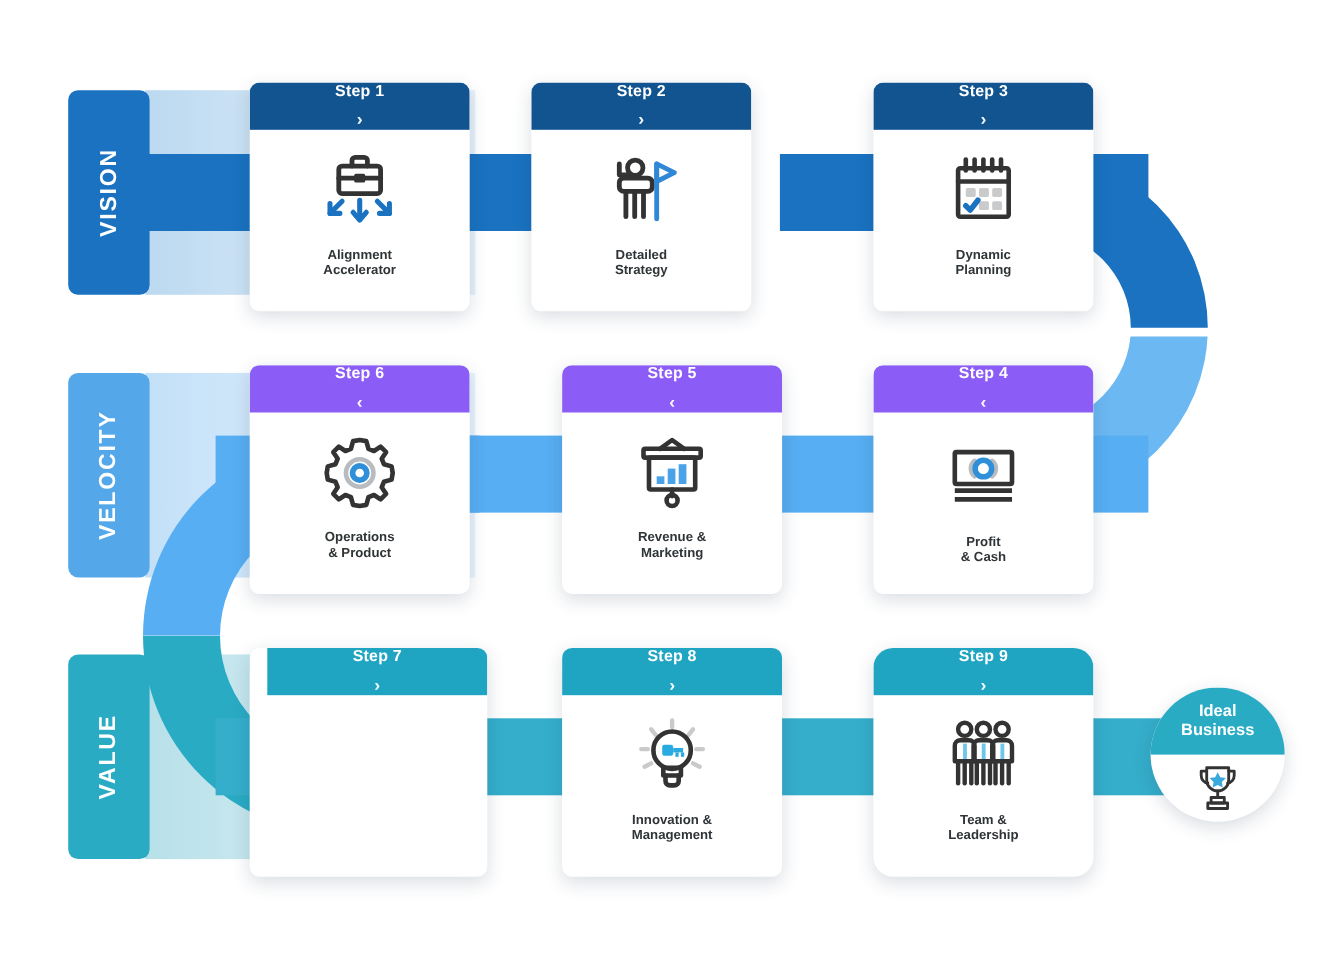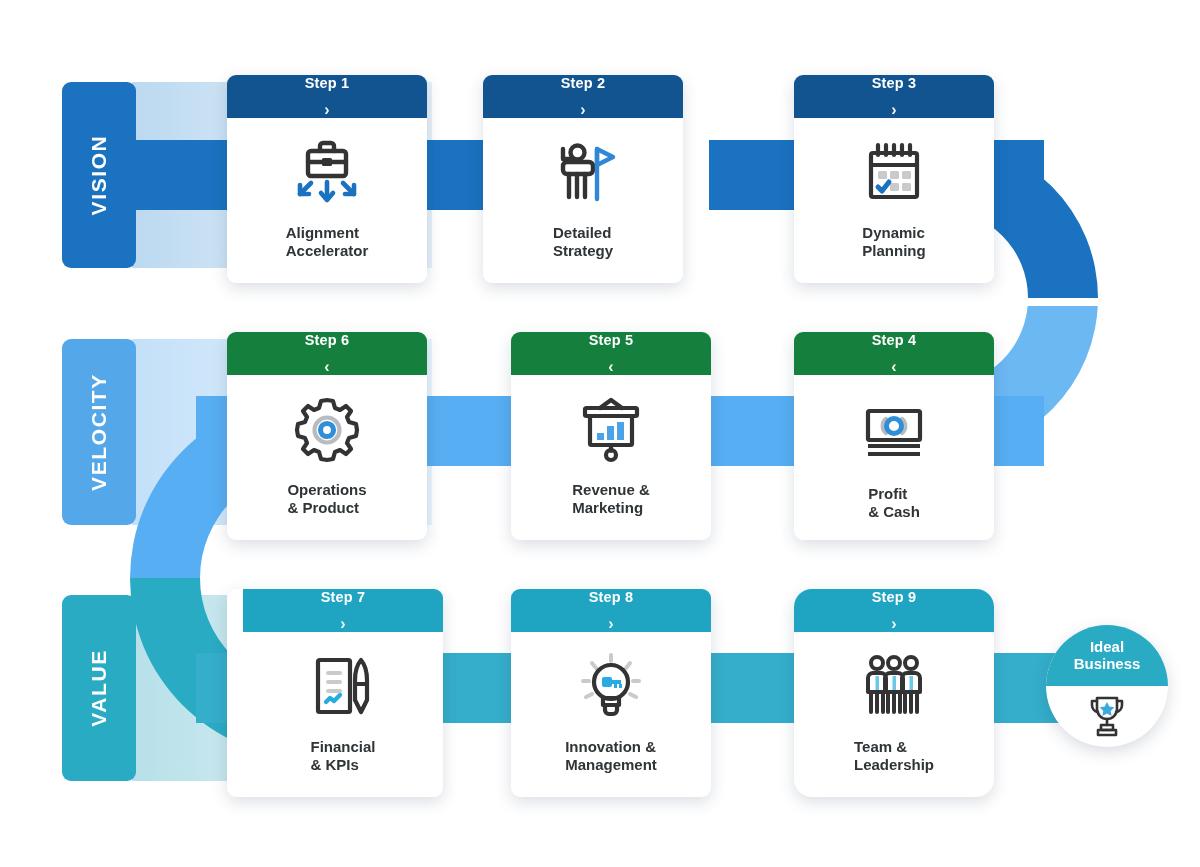--- a/index.html
+++ b/index.html
@@ -40,25 +40,25 @@
   
   .card{position:absolute;width:200px;border-radius:9px;background:#ffffff;
         box-shadow:0 5px 16px rgba(22,50,80,.16);overflow:hidden;}
   .card .hdr{height:43px;display:flex;align-items:center;justify-content:space-between;
         padding:0 17px;box-sizing:border-box;flex-direction:column;}
   .card .hdr .step{color:#fff;font-size:14.5px;font-weight:bold;letter-spacing:.2px;}
   .card .hdr .chev{color:#fff;font-size:16px;font-weight:bold;line-height:1;opacity:.95;}
   .card .body{padding:18px 10px 16px;display:flex;flex-direction:column;
         align-items:center;justify-content:flex-start;box-sizing:border-box;}
   .card .ico{height:74px;display:flex;align-items:center;justify-content:center;}
-  .card .ttl{margin-top:14px;color:#2f3437;font-weight:bold;
-        font-size:15px;line-height:1.17;}
+  .card .ttl{margin-top:14px;text-align:center;color:#2f3437;font-weight:bold;
+        font-size:12px;line-height:1.17;}
 
   .hdr.h1{background:#12548f;}
-  .hdr.h2{background:#15803d;}
+  .hdr.h2{background:#8b5cf6;}
   .hdr.h3{background:#1fa5c2;}
 
   
   #ideal{position:absolute;left:1046px;top:625px;width:122px;height:122px;border-radius:50%;
          background:#ffffff;box-shadow:0 5px 16px rgba(22,50,80,.17);overflow:hidden;}
   #ideal .top{position:absolute;left:0;top:0;width:100%;height:61px;background:#2aabc4;
          display:flex;align-items:center;justify-content:center;}
   #ideal .top span{color:#fff;font-weight:bold;font-size:15px;line-height:1.12;text-align:center;}
   #ideal .bot{position:absolute;left:0;top:61px;width:100%;height:61px;
          display:flex;align-items:flex-start;justify-content:center;padding-top:5px;box-sizing:border-box;}
@@ -299,41 +299,20 @@
         <div>&amp; Cash</div>
       </div>
     </div>
   </div>
 
   <div class="card" style="left:227px;top:589px;height:208px;padding-left:16px;">
     <div class="hdr h3">
       <span class="step">Step 7</span>
       <span class="chev">›</span>
     </div>
-    <div class="body">
-      <div class="ico">
-        <svg width="76" height="72" viewBox="0 0 76 72">
-          <rect x="13" y="9" width="32" height="52" rx="1.5" fill="none" stroke="#333" stroke-width="4.2" stroke-linejoin="round"></rect>
-          <g fill="#c9cacc">
-            <rect x="21" y="20" width="16" height="4" rx="2"></rect>
-            <rect x="21" y="29" width="16" height="4" rx="2"></rect>
-            <rect x="21" y="38" width="16" height="4" rx="2"></rect>
-          </g>
-          <path d="M21 51 l4 -4 4 3 6 -6" fill="none" stroke="#29abe2" stroke-width="4.4" stroke-linecap="round" stroke-linejoin="round"></path>
-          <g fill="none" stroke="#333" stroke-width="4.2" stroke-linejoin="round">
-            <path d="M56 9 c5 6 6 12 6 20 v20 l-6 12 -6 -12 V29 c0 -8 1 -14 6 -20 z"></path>
-            <path d="M50 33 h12"></path>
-          </g>
-        </svg>
-      </div>
-      <div class="ttl">
-        <div>Financial</div>
-        <div>&amp; KPIs</div>
-      </div>
-    </div>
   </div>
 
   <div class="card" style="left:511px;top:589px;height:208px;">
     <div class="hdr h3">
       <span class="step">Step 8</span>
       <span class="chev">›</span>
     </div>
     <div class="body">
       <div class="ico">
         <svg width="76" height="72" viewBox="0 0 76 72">

